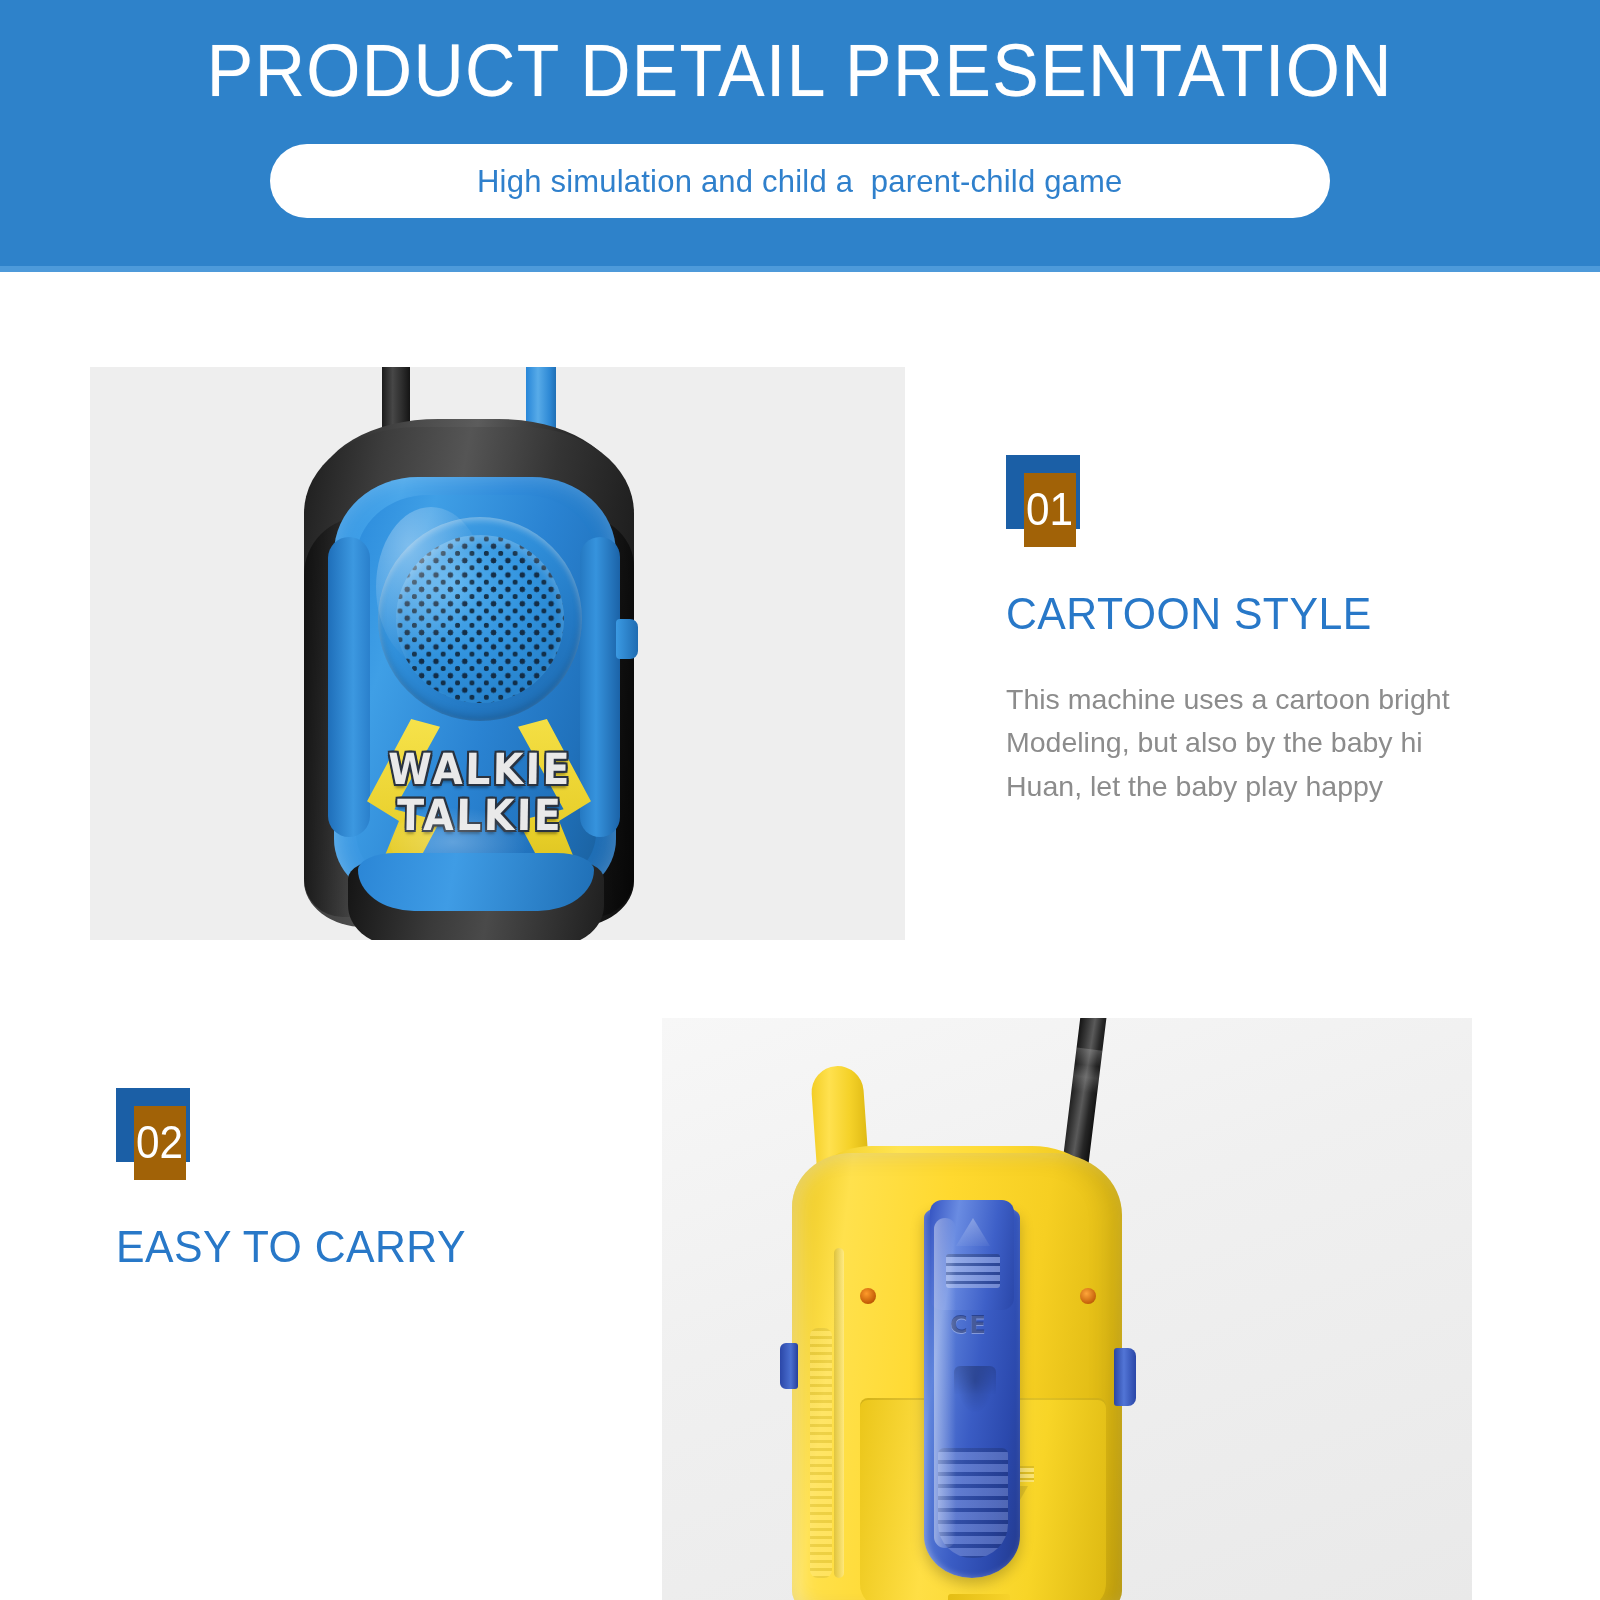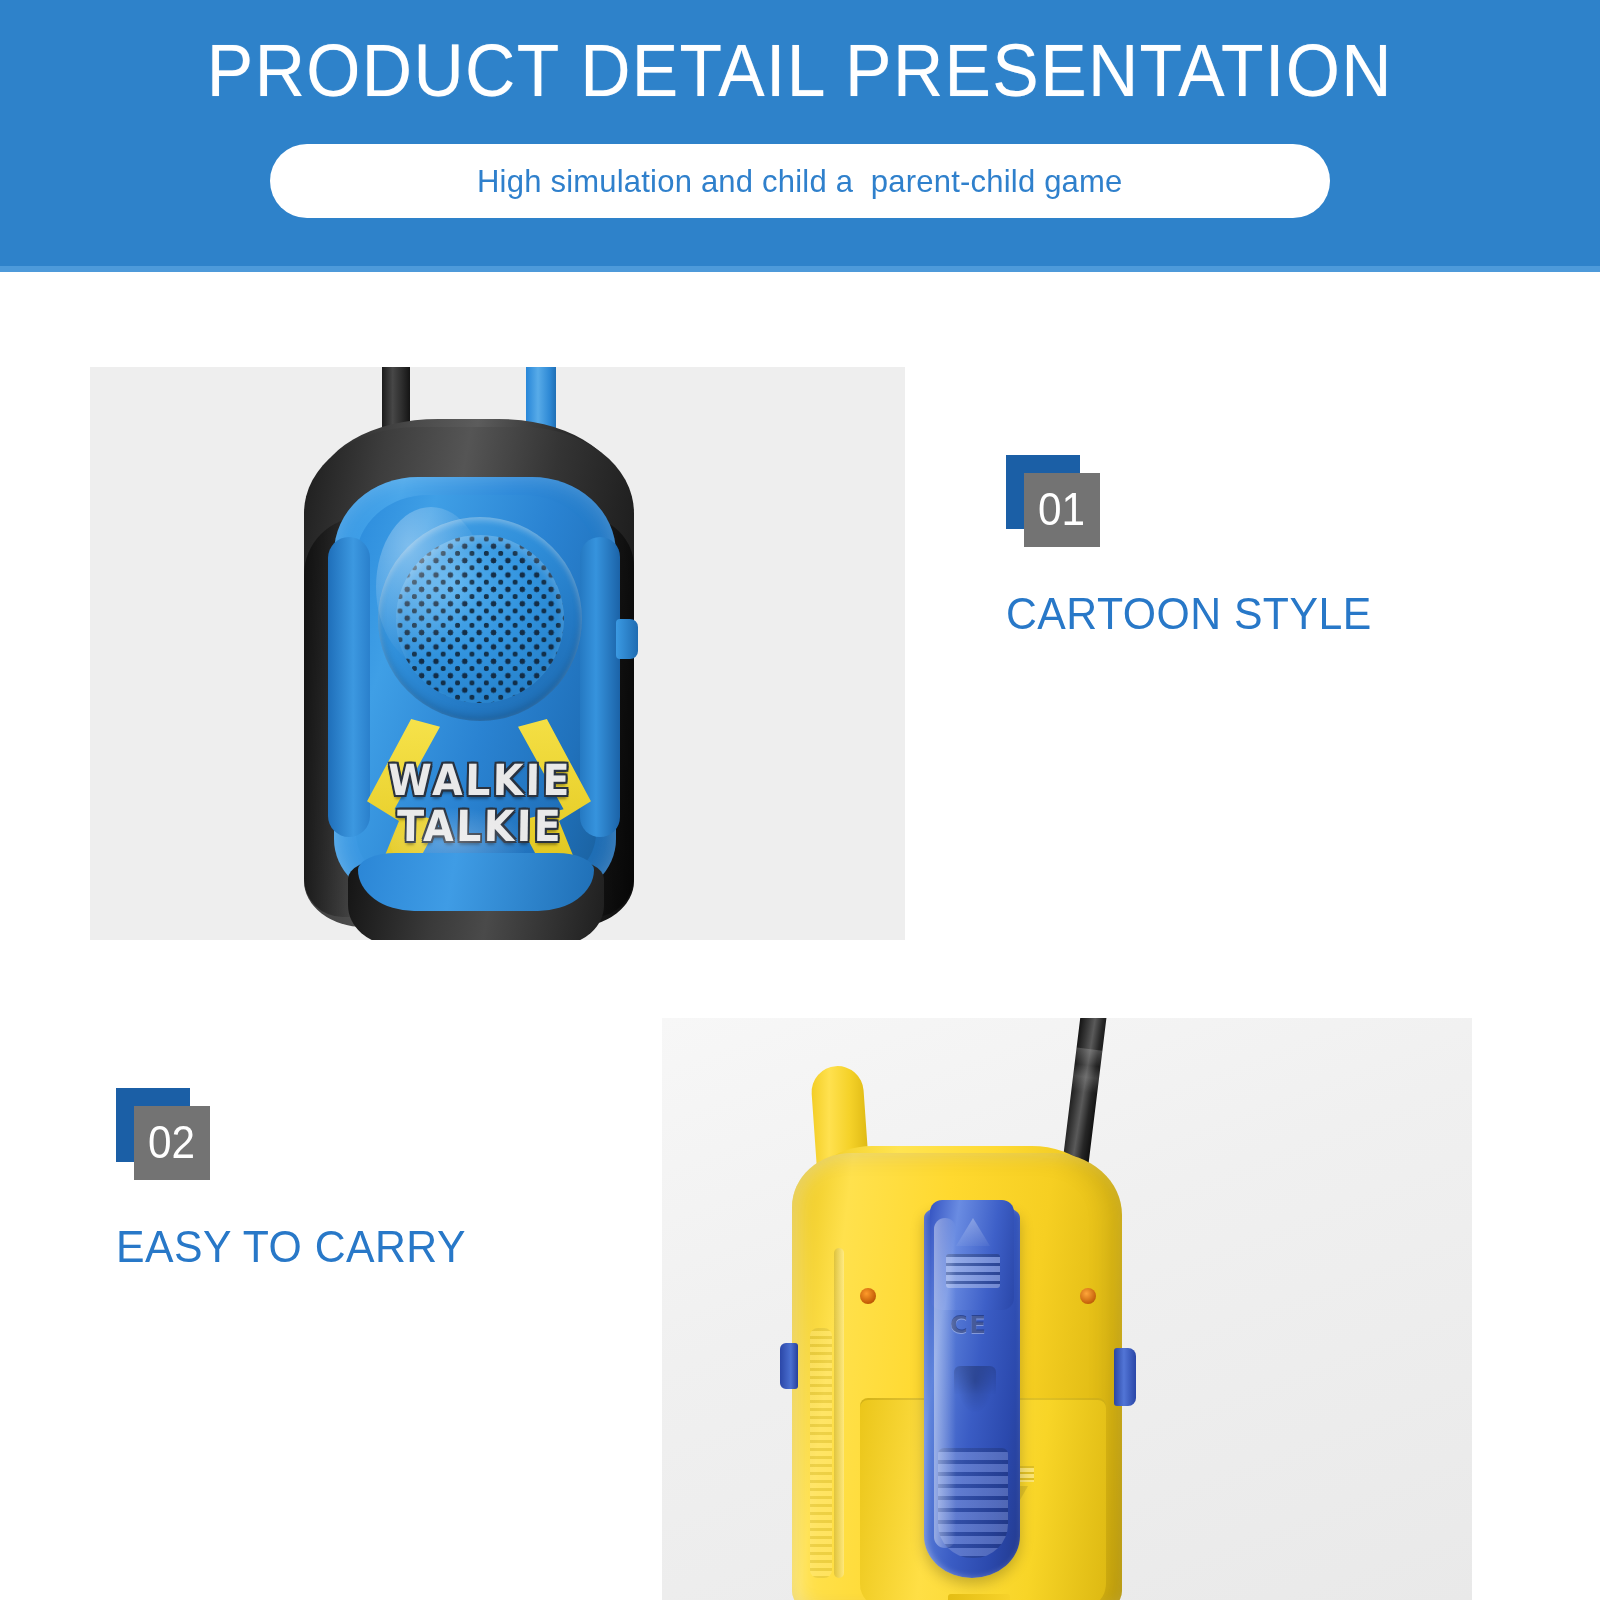--- a/index.html
+++ b/index.html
@@ -47,22 +47,22 @@
 
   
   .photo-panel{ position:absolute; overflow:hidden; }
 
   .numbox{ position:relative; width:92px; height:92px; }
   .numbox .sq-back{
     position:absolute; left:0; top:0; width:74px; height:74px;
     background:#1b5fa6;
   }
   .numbox .sq-front{
-    position:absolute; left:18px; top:18px; width:76px; height:74px;
-    background:#737373;
+    position:absolute; left:18px; top:18px; width:52px; height:74px;
+    background:#a16207;
     display:flex; align-items:center; justify-content:center;
   }
   .numbox .num{
     color:#ffffff; font-size:46px; font-weight:400;
     line-height:1; letter-spacing:0px;
     transform:scaleX(0.92) translateY(-1px);
   }
 
   .sec-head{
     color:#2878c8;
@@ -211,21 +211,21 @@
     clip-path:polygon(62% 0%, 100% 4%, 40% 46%, 100% 52%, 34% 100%, 0% 96%, 46% 52%, 4% 42%);
   }
   .bolt-r{
     position:absolute; left:428px; top:352px; width:76px; height:196px;
     background:linear-gradient(180deg,#f4df44,#e6cd27 60%,#cfb41a);
     clip-path:polygon(38% 0%, 0% 4%, 60% 46%, 0% 52%, 66% 100%, 100% 96%, 54% 52%, 96% 42%);
   }
 
   
   .wt-logo{
-    position:absolute; left:268px; top:392px; width:244px;
+    position:absolute; left:268px; top:381px; width:244px;
     text-align:center;
     line-height:.98;
   }
   .wt-line{
     display:block;
     color:#e9e9e9;
     font-size:43px;
     font-weight:700;
     letter-spacing:2.5px;
     font-family:"DejaVu Sans", sans-serif;
@@ -428,20 +428,21 @@
 </div>
 
 <div id="sec01">
   <div class="numbox">
     <div class="sq-back"></div>
     <div class="sq-front">
       <span class="num">01</span>
     </div>
   </div>
   <div class="sec-head">CARTOON STYLE</div>
+  <div class="sec-body">This machine uses a cartoon bright Modeling, but also by the baby hi Huan, let the baby play happy</div>
 </div>
 
 <div id="sec02">
   <div class="numbox">
     <div class="sq-back"></div>
     <div class="sq-front">
       <span class="num">02</span>
     </div>
   </div>
   <div class="sec-head">EASY TO CARRY</div>

